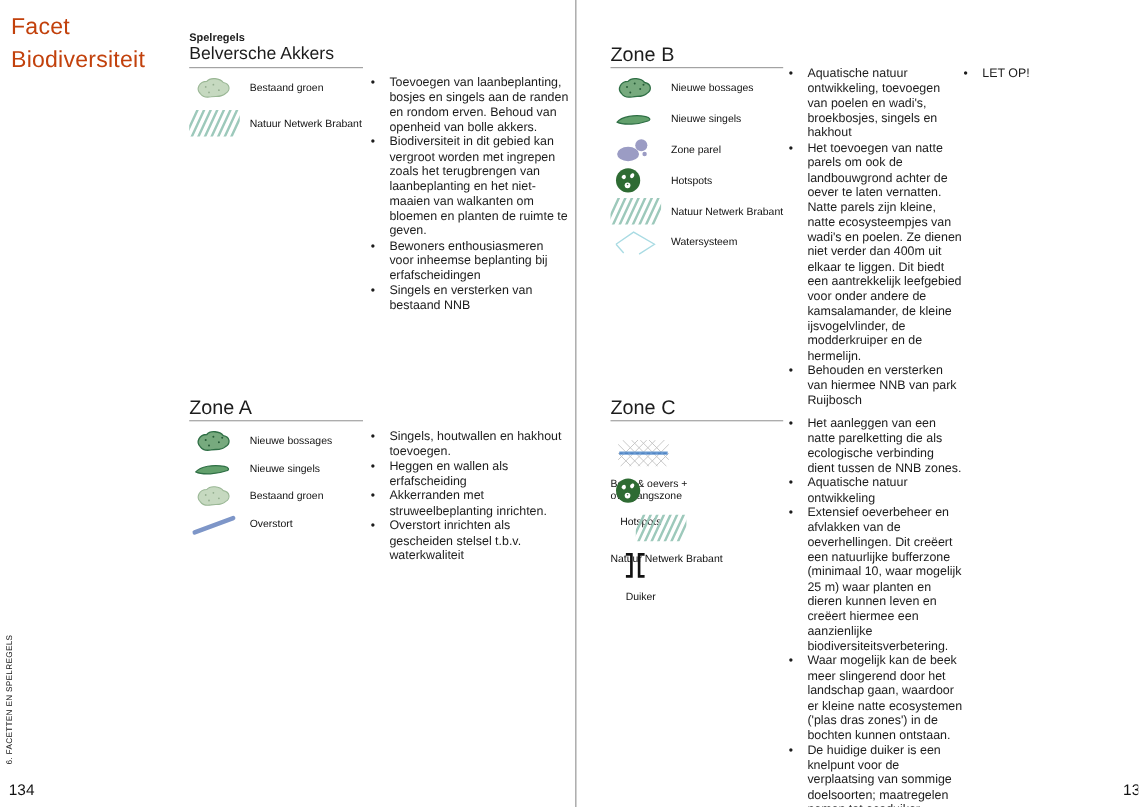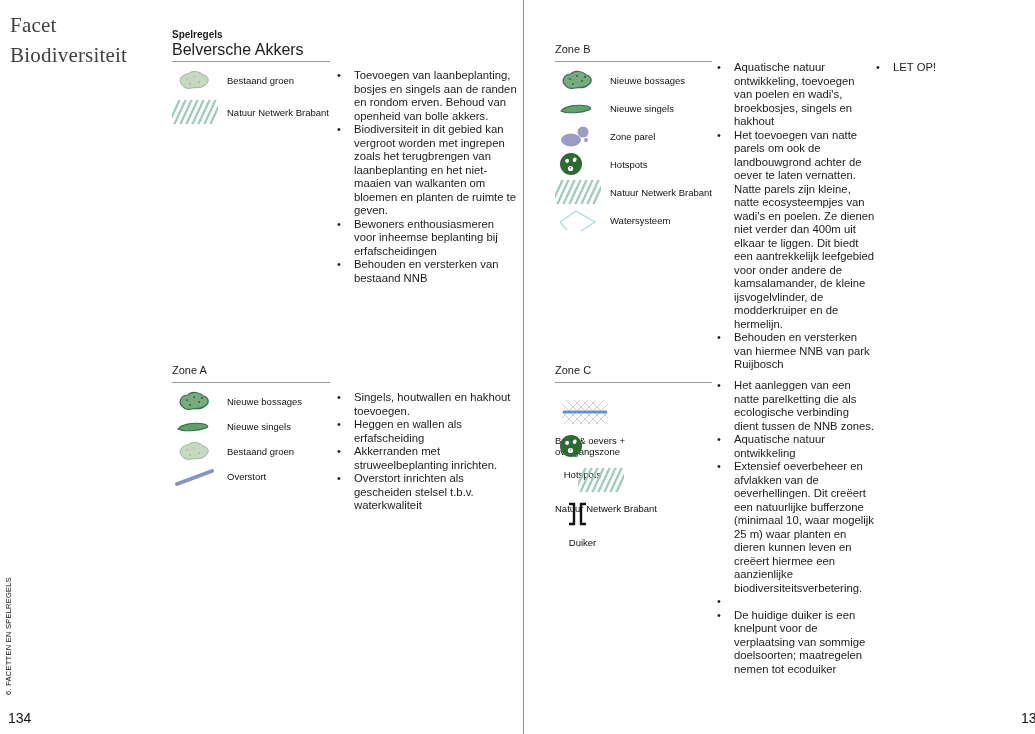--- a/index.html
+++ b/index.html
@@ -1,34 +1,34 @@
 <!DOCTYPE html>
 <html><head>
 <meta charset="utf-8">
 <style>
   html,body{margin:0;padding:0;background:#fff;}
   .page{position:relative;width:1035px;height:734px;background:#ffffff;overflow:hidden;
         font-family:"Liberation Sans",sans-serif;color:#1c1c1c;}
   .vdivider{position:absolute;left:523px;top:0;width:1px;height:734px;background:#8e8e8e;}
-  .facet-title{position:absolute;left:10px;top:10px;font-family:Liberation Serif, serif;
-        font-size:21px;line-height:30px;color:#404040;letter-spacing:.2px;}
+  .facet-title{position:absolute;left:10px;top:10px;font-family:Liberation Sans, sans-serif;
+        font-size:21px;line-height:30px;color:#c2410c;letter-spacing:.2px;}
   .vertical-label{position:absolute;left:4px;top:577px;writing-mode:vertical-rl;
         transform:rotate(180deg);font-size:7.5px;letter-spacing:.25px;color:#111;}
   .pagenum{position:absolute;font-size:14px;color:#111;top:710px;}
   #pagenum-left{left:8px;}
   #pagenum-right{left:1021px;white-space:nowrap;}
 
   .panel{position:absolute;}
   #sec-spelregels{left:172px;top:27px;width:158px;}
   #sec-zone-a{left:172px;top:362px;width:158px;}
   #sec-zone-b{left:555px;top:41px;width:157px;}
   #sec-zone-c{left:555px;top:362px;width:157px;}
   .h-bold{font-size:10px;font-weight:bold;line-height:15px;margin:0;}
   .h-sub{font-size:16px;line-height:15px;}
-  .zone-h{font-size:11px;font-weight:normal;line-height:16px;margin:0;}
+  .zone-h{font-size:18px;font-weight:normal;line-height:16px;margin:0;}
   .rule{border-top:1px solid #999;margin-top:4px;}
 
   .legend{margin-top:6px;}
   .legend-row{display:flex;align-items:center;height:24px;width:max-content;}
   #sec-spelregels .legend-row{margin-bottom:8px;}
   #sec-zone-a   .legend-row{margin-bottom:1px;}
   #sec-zone-b   .legend-row{margin-bottom:4px;}
   #sec-zone-c   .legend-row{margin-bottom:10px;flex-direction:column;}
   .legend-icon{flex:0 0 46px;width:46px;margin-right:9px;display:flex;align-items:center;}
   .legend-icon svg{display:block;}
@@ -105,21 +105,21 @@
         <div class="btext">Biodiversiteit in dit gebied kan vergroot worden met ingrepen zoals het terugbrengen van laanbeplanting en het niet-maaien van walkanten om bloemen en planten de ruimte te geven.</div>
       </div>
 
       <div class="bullet">
         <span class="marker">•</span>
         <div class="btext">Bewoners enthousiasmeren voor inheemse beplanting bij erfafscheidingen</div>
       </div>
 
       <div class="bullet">
         <span class="marker">•</span>
-        <div class="btext">Behouden en versterken van bestaand NNB</div>
+        <div class="btext">Singels en versterken van bestaand NNB</div>
       </div>
     </div>
 
   <section class="panel" id="sec-zone-a">
     <h2 class="zone-h">Zone A</h2>
     <div class="rule"></div>
     <div class="legend">
 
         <div class="legend-row">
           <span class="legend-icon">
@@ -365,20 +365,21 @@
         <div class="btext">Aquatische natuur ontwikkeling</div>
       </div>
 
       <div class="bullet">
         <span class="marker">•</span>
         <div class="btext">Extensief oeverbeheer en afvlakken van de oeverhellingen. Dit creëert een natuurlijke bufferzone (minimaal 10, waar mogelijk 25 m) waar planten en dieren kunnen leven en creëert hiermee een aanzienlijke biodiversiteitsverbetering.</div>
       </div>
 
       <div class="bullet">
         <span class="marker">•</span>
+        <div class="btext">Waar mogelijk kan de beek meer slingerend door het landschap gaan, waardoor er kleine natte ecosystemen ('plas dras zones') in de bochten kunnen ontstaan.</div>
       </div>
 
       <div class="bullet">
         <span class="marker">•</span>
         <div class="btext">De huidige duiker is een knelpunt voor de verplaatsing van sommige doelsoorten; maatregelen nemen tot ecoduiker</div>
       </div>
     </div>
 
 </div>
 

